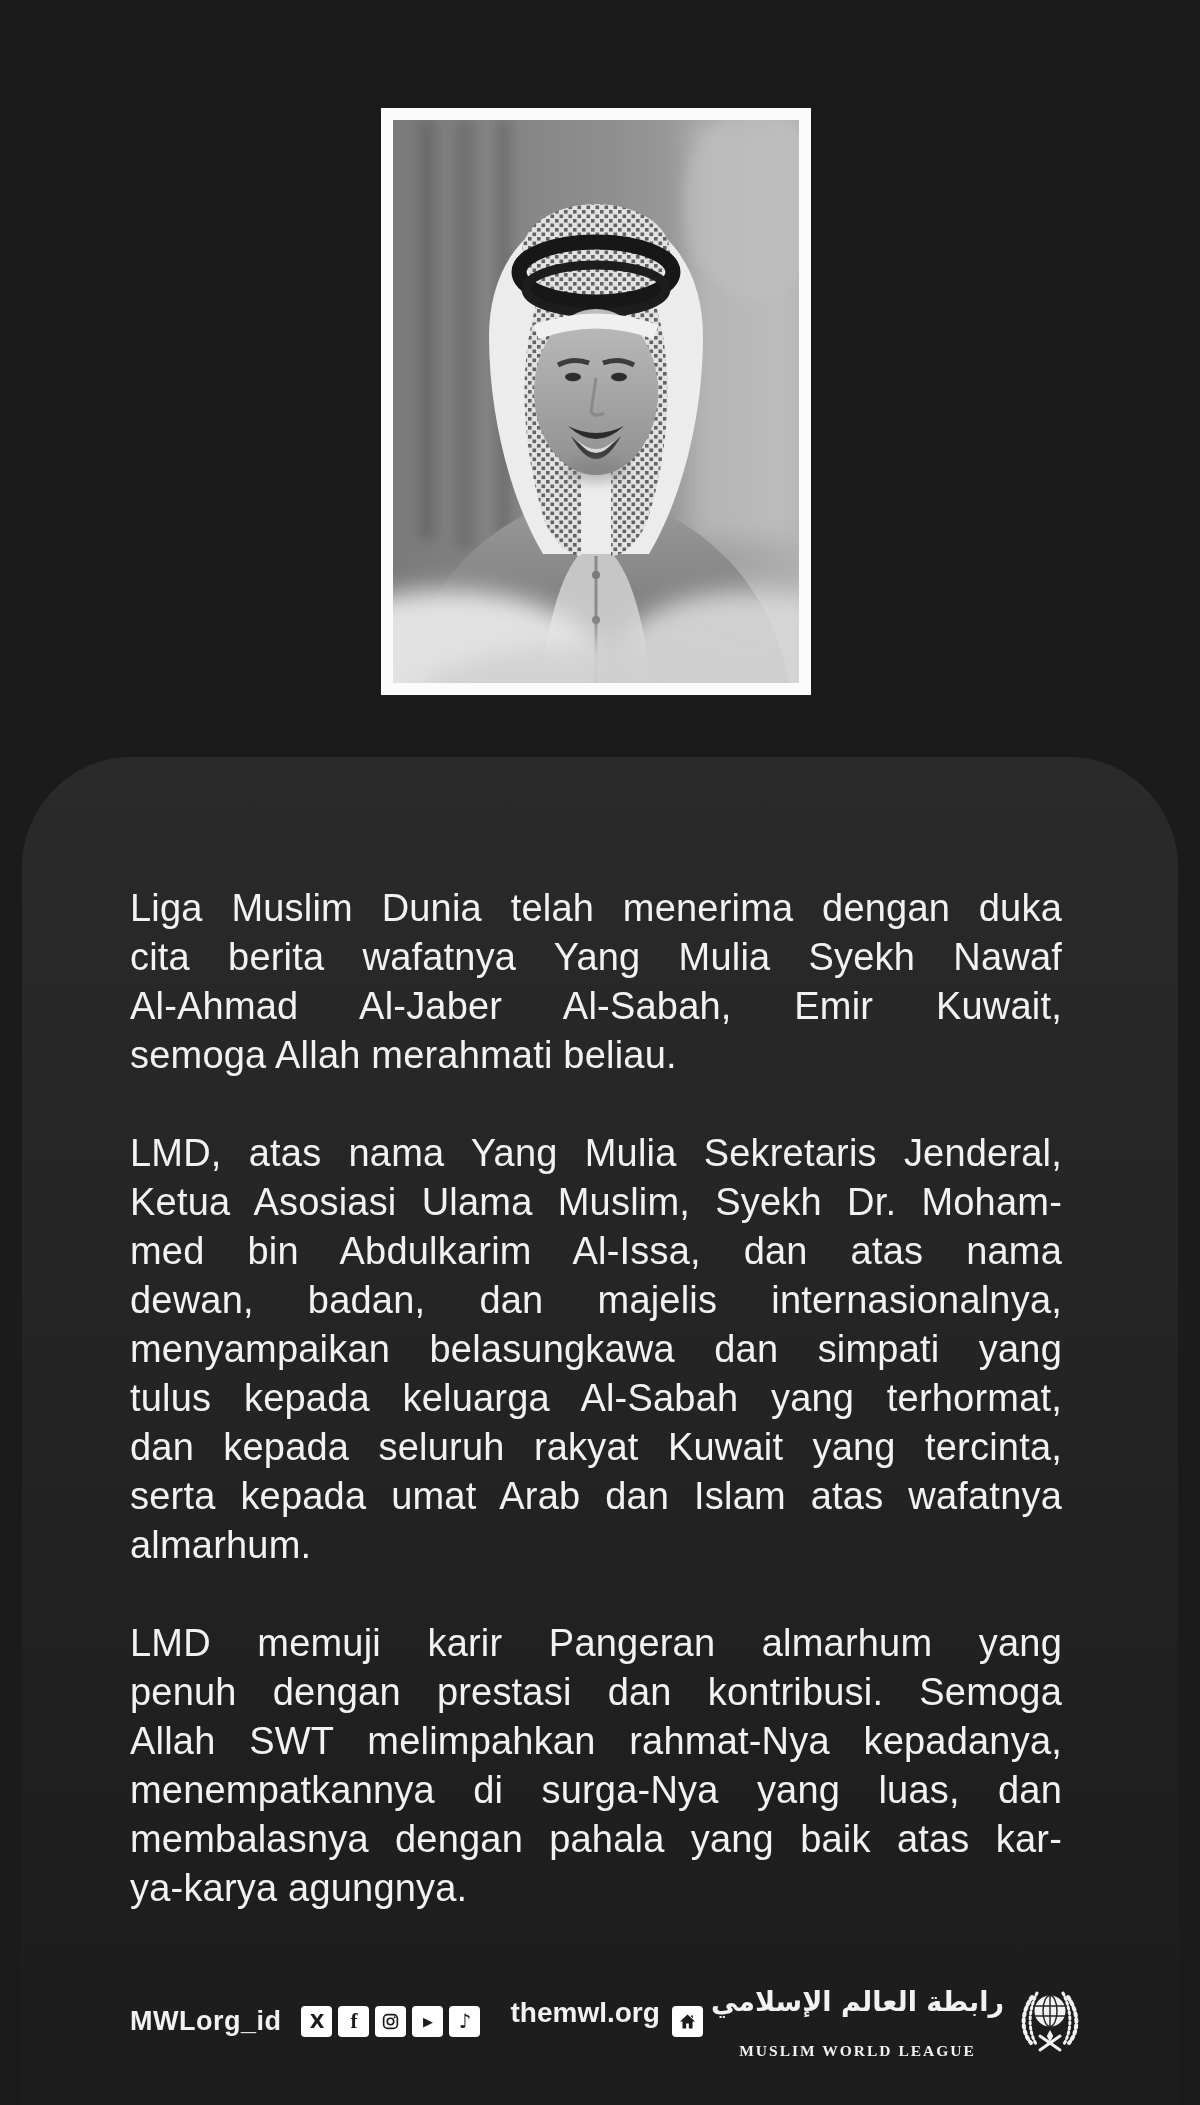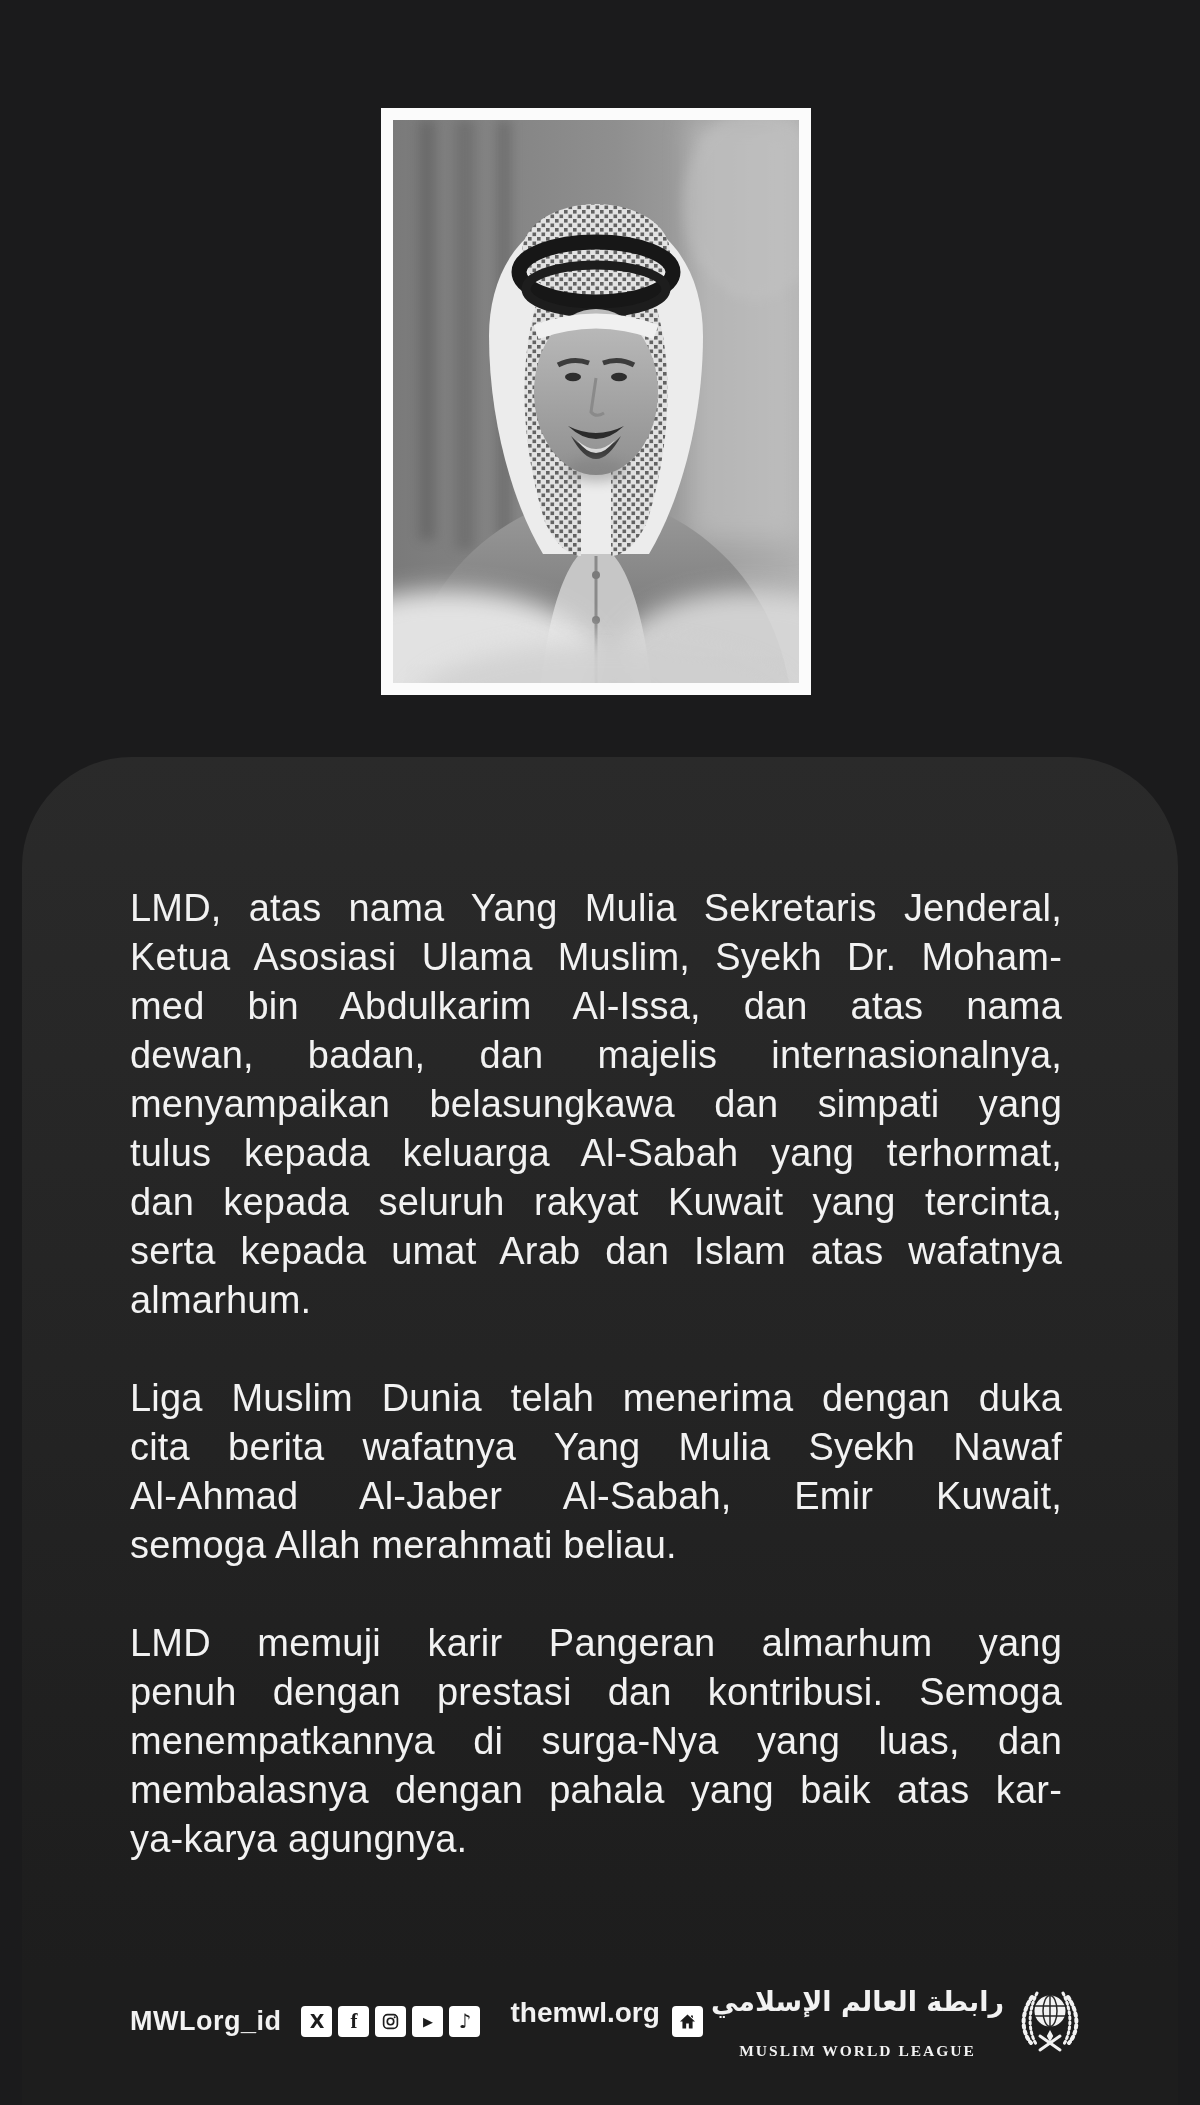--- a/index.html
+++ b/index.html
@@ -148,39 +148,40 @@
     <ellipse cx="55" cy="548" rx="155" ry="78" fill="#e8e8e8" opacity=".95" filter="url(#b12)"></ellipse>
     <ellipse cx="356" cy="542" rx="135" ry="72" fill="#dadada" opacity=".9" filter="url(#b12)"></ellipse>
     <ellipse cx="210" cy="585" rx="190" ry="62" fill="#cfcfcf" opacity=".8" filter="url(#b12)"></ellipse>
   </svg>
 </div>
 
 <div class="card">
 
   <div class="body-text">
       <div class="para">
+        <div class="line">Liga Muslim Dunia telah menerima dengan duka</div>
+        <div class="line">cita berita wafatnya Yang Mulia Syekh Nawaf</div>
+        <div class="line">Al-Ahmad Al-Jaber Al-Sabah, Emir Kuwait,</div>
+        <div class="line last">semoga Allah merahmati beliau.</div>
+      </div>
+      <div class="para">
         <div class="line">LMD, atas nama Yang Mulia Sekretaris Jenderal,</div>
         <div class="line">Ketua Asosiasi Ulama Muslim, Syekh Dr. Moham-</div>
         <div class="line">med bin Abdulkarim Al-Issa, dan atas nama</div>
         <div class="line">dewan, badan, dan majelis internasionalnya,</div>
         <div class="line">menyampaikan belasungkawa dan simpati yang</div>
         <div class="line">tulus kepada keluarga Al-Sabah yang terhormat,</div>
         <div class="line">dan kepada seluruh rakyat Kuwait yang tercinta,</div>
         <div class="line">serta kepada umat Arab dan Islam atas wafatnya</div>
         <div class="line last">almarhum.</div>
       </div>
       <div class="para">
-        <div class="line">Liga Muslim Dunia telah menerima dengan duka</div>
-        <div class="line">cita berita wafatnya Yang Mulia Syekh Nawaf</div>
-        <div class="line">Al-Ahmad Al-Jaber Al-Sabah, Emir Kuwait,</div>
-        <div class="line last">semoga Allah merahmati beliau.</div>
-      </div>
-      <div class="para">
         <div class="line">LMD memuji karir Pangeran almarhum yang</div>
         <div class="line">penuh dengan prestasi dan kontribusi. Semoga</div>
+        <div class="line">Allah SWT melimpahkan rahmat-Nya kepadanya,</div>
         <div class="line">menempatkannya di surga-Nya yang luas, dan</div>
         <div class="line">membalasnya dengan pahala yang baik atas kar-</div>
         <div class="line last">ya-karya agungnya.</div>
       </div>
     </div>
 
   <div class="footer">
     <div class="f-left">
       <span class="handle">MWLorg_id</span>
       <span class="icons">

